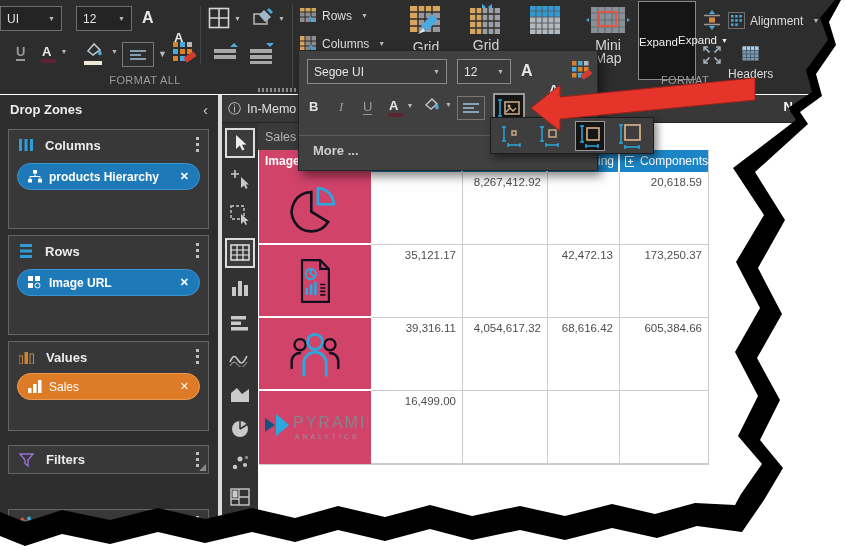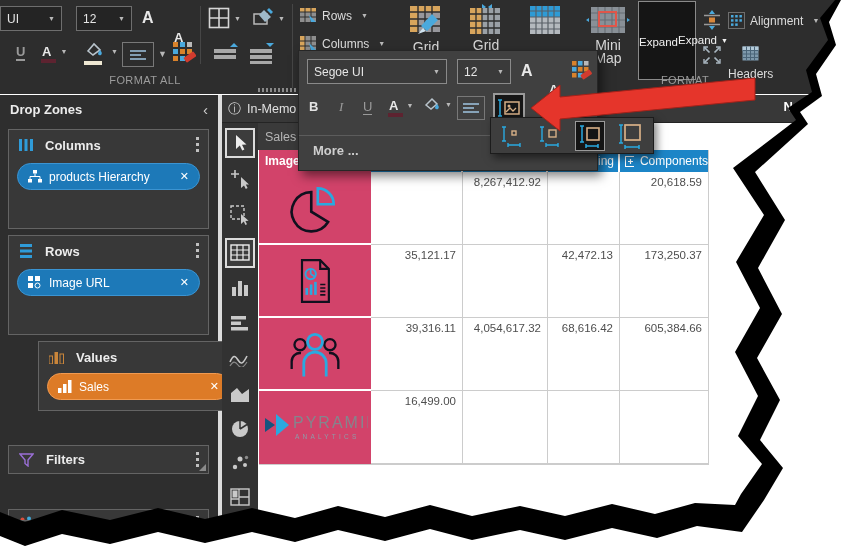--- a/index.html
+++ b/index.html
@@ -28,21 +28,21 @@
   #panelgap{left:218px;top:95px;width:4px;height:440px;background:#ddd;}
   #canvas{left:258px;top:123px;width:560px;height:420px;background:#fff;}
   #salesstrip{left:258px;top:123px;width:382px;height:27px;background:#3a3a3a;color:#b5b5b5;font-size:12.5px;display:flex;align-items:center;padding-left:7px;box-sizing:border-box;}
   
   #dropzones{left:0;top:95px;width:218px;height:455px;background:#2e2e2e;}
   .dzbox{position:absolute;left:8px;width:201px;background:#383838;border:1px solid #646464;box-sizing:border-box;}
   .dzhead{display:flex;align-items:center;height:30px;padding:0 8px 0 10px;}
   .dzlabel{color:#ececec;font-weight:bold;font-size:13px;margin-left:12px;}
   .mdots{margin-left:auto;}
   .chip{position:absolute;left:8px;width:183px;height:27px;border-radius:14px;display:flex;align-items:center;color:#fff;font-size:12px;padding:0 10px;box-sizing:border-box;gap:7px;}
-  .chip.blue{background:#1d79b8;border:1px solid #3b94d2;}
+  .chip.blue{background:#1d79b8;border:1px solid #3b94d2;font-weight:bold;}
   .chip.orange{background:#dd7b27;border:1px solid #f09a51;}
   .chip .x{margin-left:auto;font-size:11px;color:#fff;}
   .cornern{position:relative;}
   .cornern::after{content:"";position:absolute;right:2px;bottom:2px;width:0;height:0;border-left:7px solid transparent;border-bottom:7px solid #8a8a8a;}
   
   #vtools{left:222px;top:123px;width:36px;height:427px;background:#323232;}
   .vico{position:absolute;left:7px;width:22px;height:22px;display:flex;align-items:center;justify-content:center;}
   .selbox{position:absolute;left:3px;width:30px;height:30px;border:2px solid #dcdcdc;background:#3c3c3c;box-sizing:border-box;display:flex;align-items:center;justify-content:center;}
   
   #pivot{left:259px;top:150px;display:grid;grid-template-columns:112px 92px 85px 72px 88px;grid-template-rows:22px 73px 73px 73px 73px;border-right:1px solid #ccc;border-bottom:1px solid #ccc;}
@@ -345,21 +345,21 @@
             <rect x="0" y="0" width="5" height="5" fill="#fff"></rect>
             <rect x="7" y="0" width="5" height="5" fill="#fff"></rect>
             <rect x="0" y="7" width="5" height="5" fill="#fff"></rect>
             <circle cx="9.5" cy="9.5" r="2.5" fill="none" stroke="#fff"></circle>
           </svg>
         <span>Image URL</span>
         <span class="x">✕</span>
       </div>
     </div>
 
-    <div class="dzbox" style="top:246px;height:70px;margin-left:30px;">
+    <div class="dzbox" style="top:246px;height:90px;">
       <div class="dzhead">
         <svg width="15" height="14">
             <rect x="0" y="6" width="3.5" height="8" fill="none" stroke="#c9853a"></rect>
             <rect x="5.5" y="2" width="3.5" height="12" fill="#c9853a"></rect>
             <rect x="11" y="4" width="3.5" height="10" fill="none" stroke="#c9853a"></rect>
           </svg>
         <span class="dzlabel">Values</span>
         <svg class="mdots" width="4" height="16">
             <rect y="0" width="3" height="3" fill="#c0c0c0"></rect>
             <rect y="6" width="3" height="3" fill="#c0c0c0"></rect>

